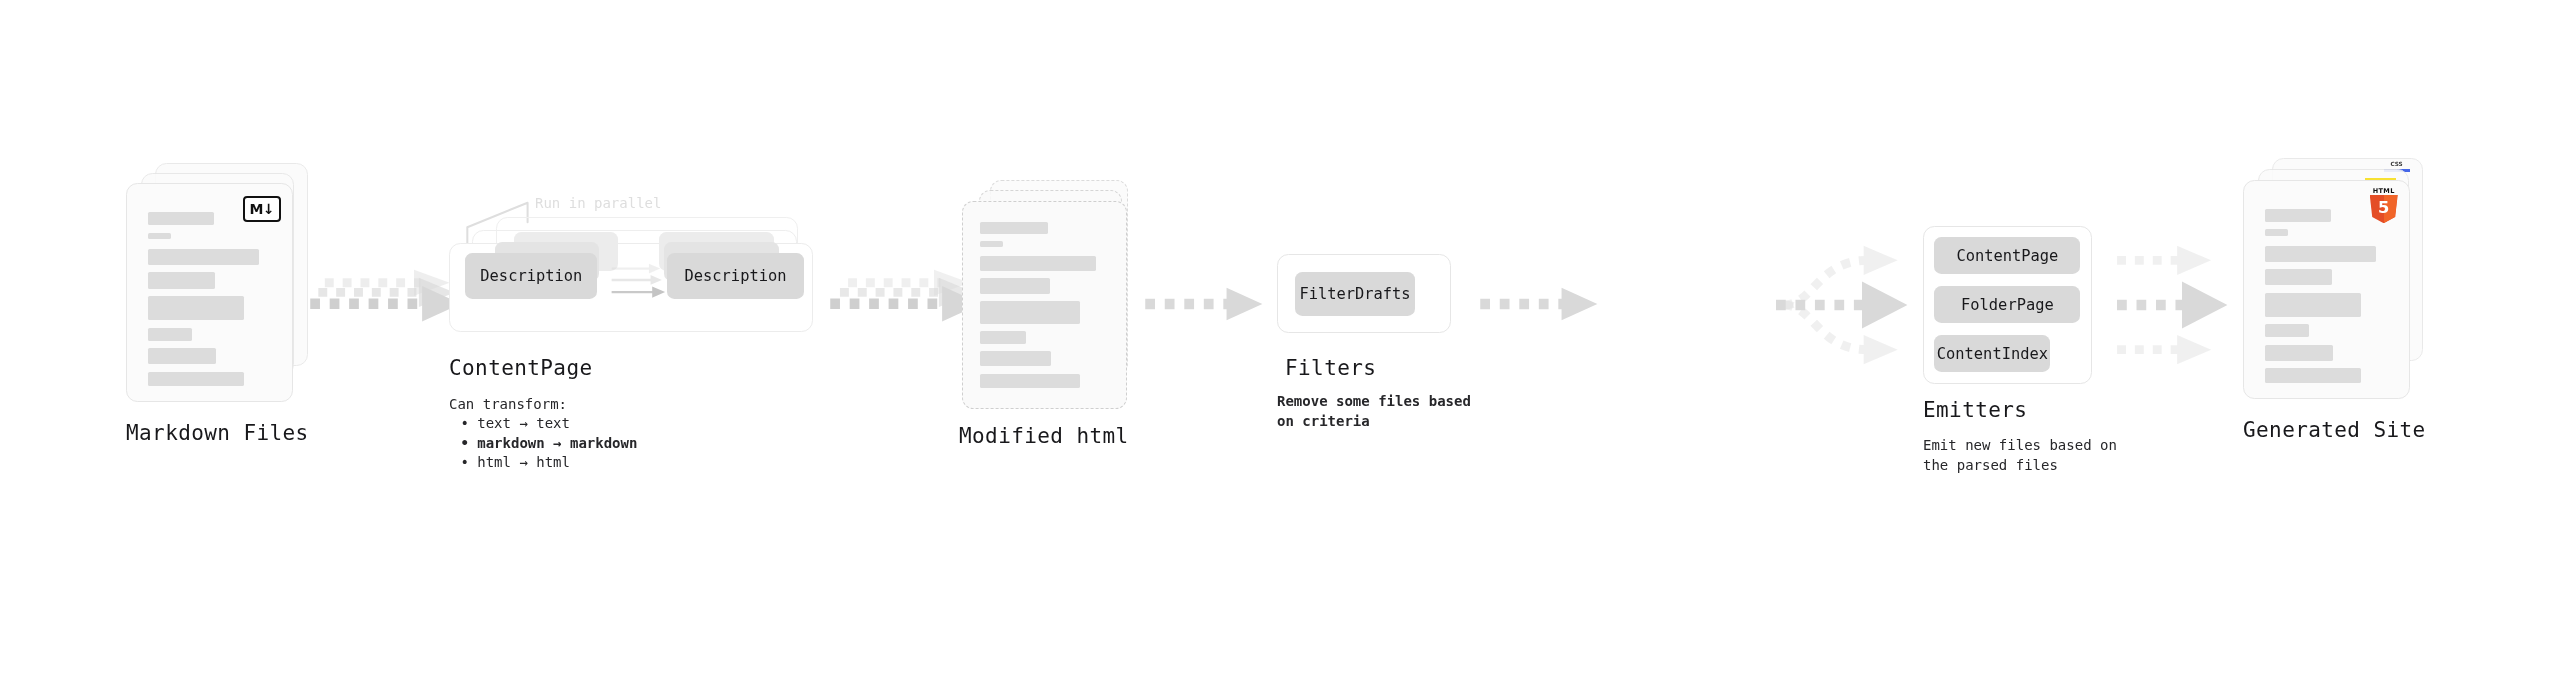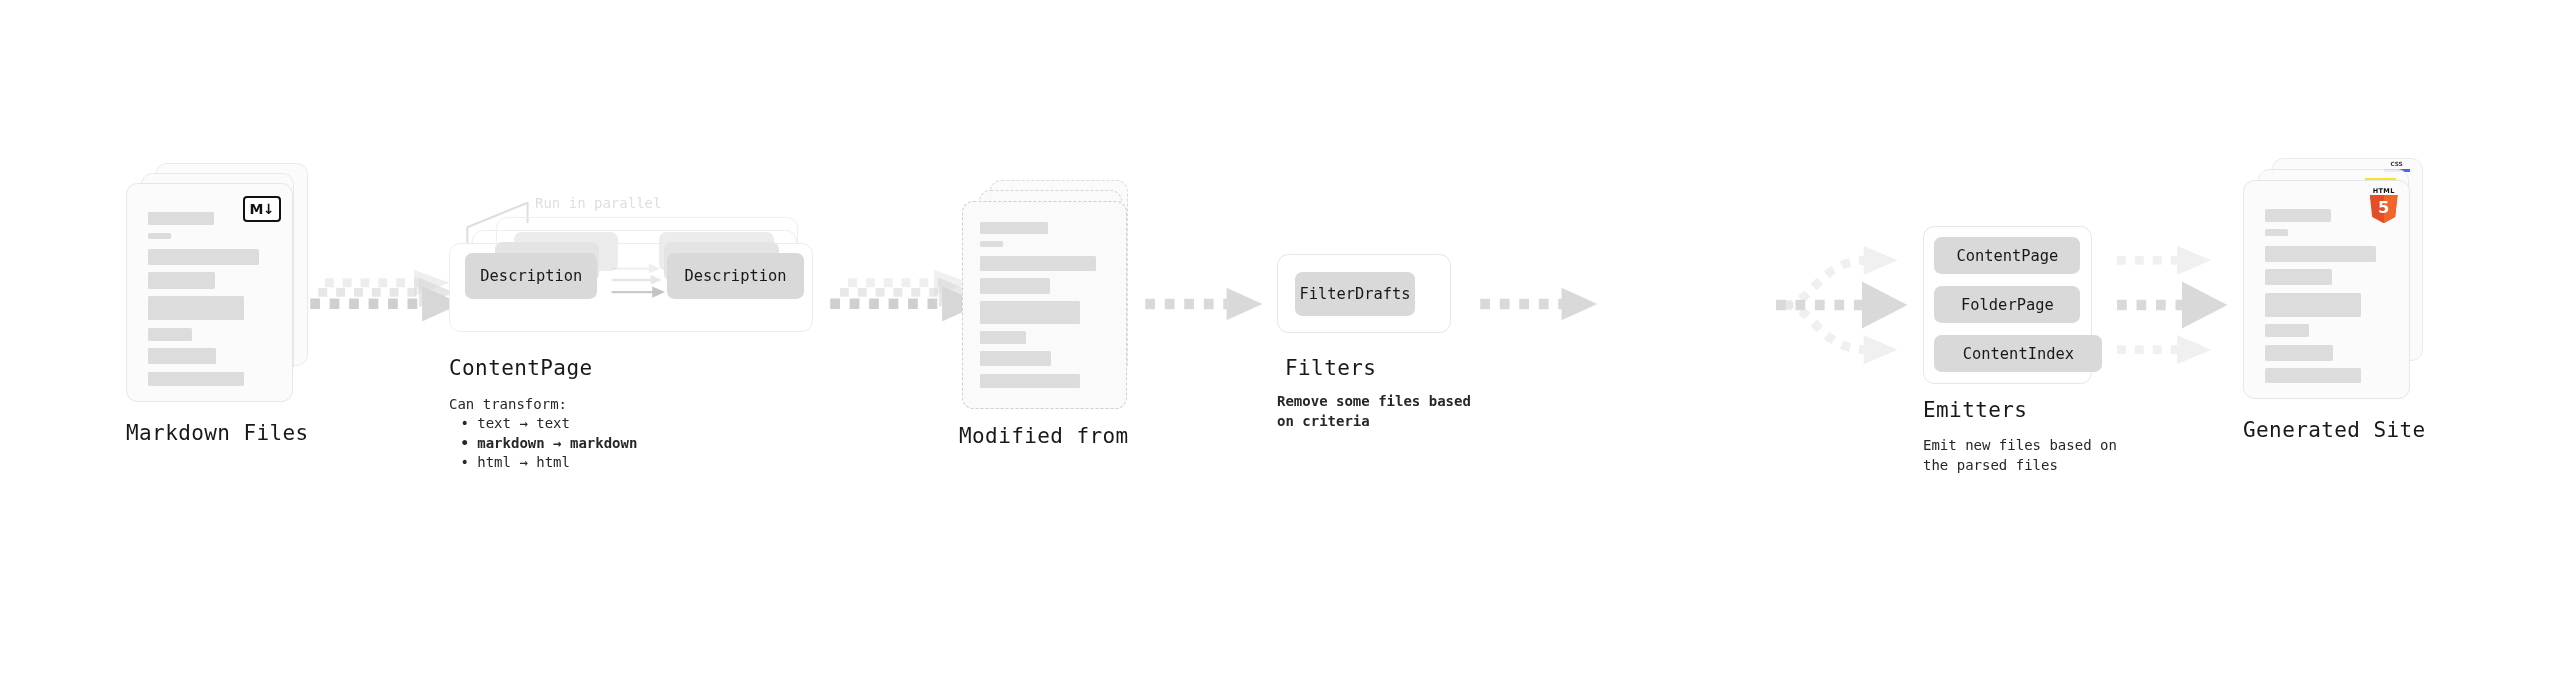--- a/index.html
+++ b/index.html
@@ -256,21 +256,21 @@
           <div class="ln" style="width:18%;height:5.7px;margin-bottom:9px;"></div>
           <div class="ln" style="width:88%;height:15.4px;"></div>
           <div class="ln" style="width:53%;height:15.4px;"></div>
           <div class="ln" style="width:76%;height:23px;"></div>
           <div class="ln" style="width:35%;height:12.2px;"></div>
           <div class="ln" style="width:54%;height:15.4px;"></div>
           <div class="ln" style="width:76%;height:14px;"></div>
         </div>
       </div>
     </div>
-    <div class="title" style="left:0px;top:244px;">Modified from</div>
+    <div class="title" style="left:0px;top:244px;">Modified html</div>
   </div>
 
   <svg class="arrowsvg" style="left:1142px;top:286px;width:122px;height:36px;" viewBox="0 0 150 44">
     <g stroke="#d9d9d9" stroke-width="13" stroke-dasharray="12 12">
       <line x1="4" y1="22" x2="112" y2="22"></line>
     </g>
     <polygon points="104,2 148,22 104,42" fill="#d9d9d9"></polygon>
   </svg>
 
   <div class="stage" style="left:1277px;top:254px;">
@@ -310,21 +310,21 @@
   </svg>
 
   <div class="stage" style="left:1923px;top:226px;">
     <div class="pbox" style="left:0px;top:0px;width:169px;height:158px;"></div>
     <div class="chip" style="left:11.4px;top:11.4px;width:146px;height:37px;">
         <span>ContentPage</span>
       </div>
     <div class="chip" style="left:11.4px;top:60px;width:146px;height:37px;">
         <span>FolderPage</span>
       </div>
-    <div class="chip" style="left:11.4px;top:109px;width:168px;height:37px;">
+    <div class="chip" style="left:11.4px;top:109px;width:116px;height:37px;">
         <span>ContentIndex</span>
       </div>
     <div class="title" style="left:0px;top:172px;">Emitters</div>
     <div class="subtitle" style="left:0px;top:210px;">Emit new files based on
 the parsed files</div>
   </div>
 
   <svg class="arrowsvg" style="left:2117px;top:236px;width:134px;height:138px;" viewBox="0 0 165 170">
     <g opacity="0.38">
       <line x1="0" y1="30" x2="80" y2="30" stroke="#d9d9d9" stroke-width="11" stroke-dasharray="11 11"></line>

